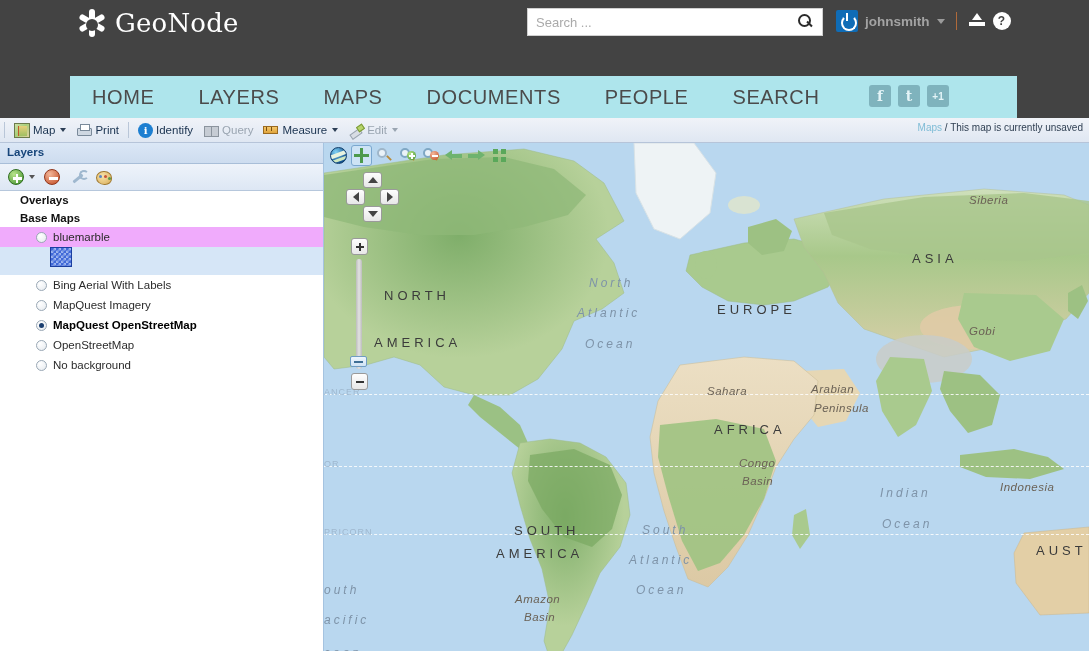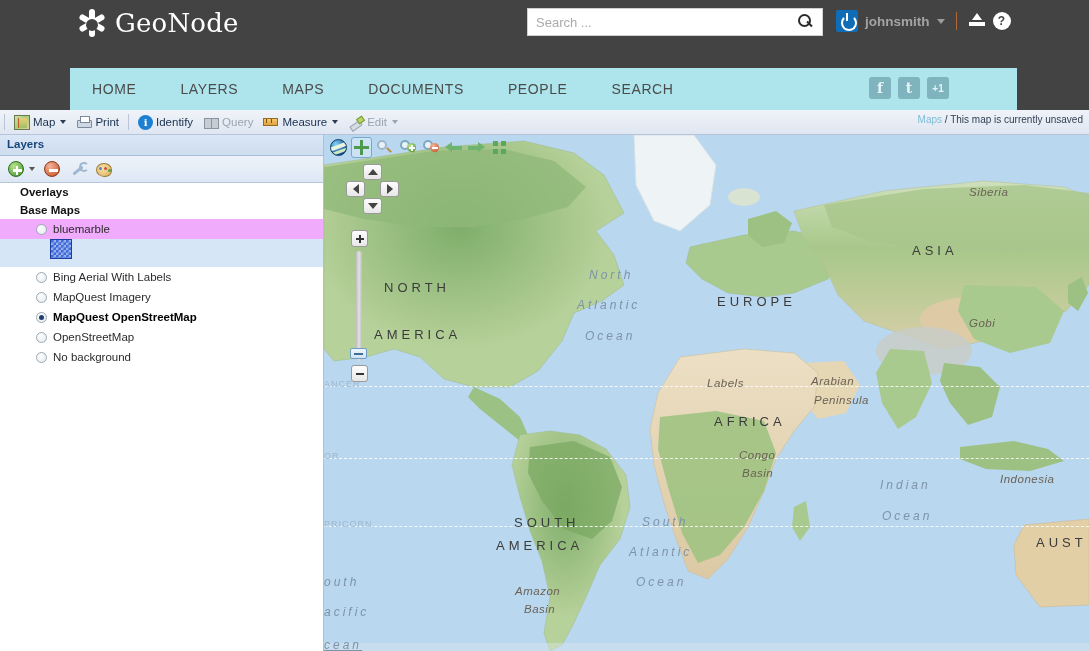--- a/index.html
+++ b/index.html
@@ -5,21 +5,21 @@
   * { box-sizing: border-box; margin: 0; padding: 0; }
   body {
     width: 1089px; height: 651px;
     font-family: "Liberation Sans", sans-serif;
     background: #fff; overflow: hidden;
     -webkit-font-smoothing: antialiased;
   }
 
   
   #header {
-    height: 68px; background: #434343; position: relative;
+    height: 76px; background: #434343; position: relative;
   }
   #brand {
     position: absolute; left: 78px; top: 8px;
     display: flex; align-items: center; gap: 9px;
   }
   #brand .logo-mark { width: 28px; height: 30px; position: relative; }
   #brand .logo-mark i {
     position: absolute; left: 11px; top: 1px;
     width: 6px; height: 28px; background: #fff; border-radius: 3px;
     display: block;
@@ -98,21 +98,21 @@
   
   #navbar {
     height: 42px; background: #434343; position: relative;
   }
   #navbar-inner {
     position: absolute; left: 70px; top: 0; width: 947px; height: 42px;
     background: #aee5ec; display: flex; align-items: center;
   }
   .nav-links { display: flex; align-items: center; }
   .nav-links a {
-    color: #4b4b4b; font-size: 14px; letter-spacing: .6px;
+    color: #4b4b4b; font-size: 20px; letter-spacing: .6px;
     text-decoration: none; padding: 0 22px; line-height: 42px;
     font-family: "Liberation Sans", sans-serif;
   }
   #social { position: absolute; right: 68px; top: 9px; display: flex; gap: 7px; }
   .soc {
     width: 22px; height: 22px; border-radius: 3px; background: #7fb3bd;
     color: #e4f4f7; font-size: 14px; font-weight: bold;
     display: flex; align-items: center; justify-content: center;
     font-family: "DejaVu Serif", serif;
   }
@@ -567,21 +567,21 @@
       <div class="map-label lbl-continent" style="left:50px;top:192px;">AMERICA</div>
       <div class="map-label lbl-continent" style="left:190px;top:380px;">SOUTH</div>
       <div class="map-label lbl-continent" style="left:172px;top:403px;">AMERICA</div>
       <div class="map-label lbl-continent" style="left:588px;top:108px;">ASIA</div>
       <div class="map-label lbl-continent" style="left:393px;top:159px;">EUROPE</div>
       <div class="map-label lbl-continent" style="left:390px;top:279px;">AFRICA</div>
       <div class="map-label lbl-continent" style="left:712px;top:400px;">AUST</div>
 
       <div class="map-label lbl-region" style="left:645px;top:51px;">Siberia</div>
       <div class="map-label lbl-region" style="left:645px;top:182px;">Gobi</div>
-      <div class="map-label lbl-region" style="left:383px;top:242px;">Labels</div>
+      <div class="map-label lbl-region" style="left:383px;top:242px;">Sahara</div>
       <div class="map-label lbl-region" style="left:487px;top:240px;">Arabian</div>
       <div class="map-label lbl-region" style="left:490px;top:259px;">Peninsula</div>
       <div class="map-label lbl-region" style="left:415px;top:314px;">Congo</div>
       <div class="map-label lbl-region" style="left:418px;top:332px;">Basin</div>
       <div class="map-label lbl-region" style="left:676px;top:338px;">Indonesia</div>
       <div class="map-label lbl-region" style="left:191px;top:450px;">Amazon</div>
       <div class="map-label lbl-region" style="left:200px;top:468px;">Basin</div>
 
       <div class="map-label lbl-ocean" style="left:265px;top:133px;">North</div>
       <div class="map-label lbl-ocean" style="left:253px;top:163px;">Atlantic</div>

